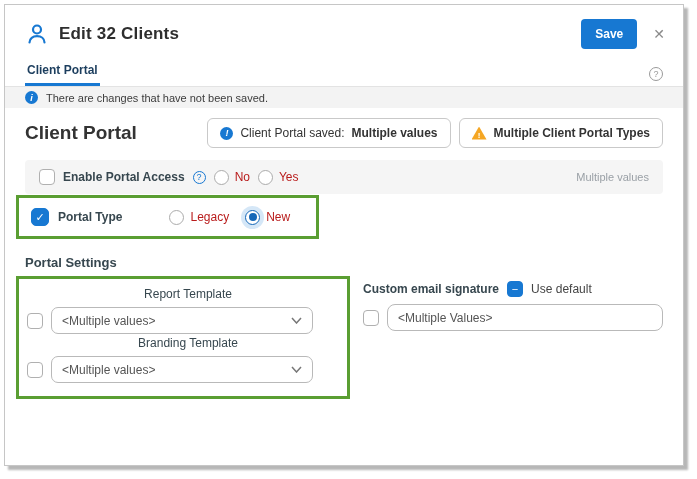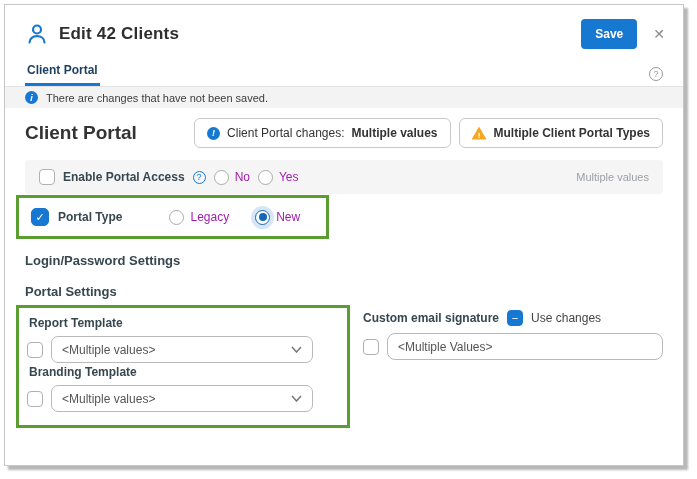--- a/index.html
+++ b/index.html
@@ -58,33 +58,33 @@
   .cb.big { width:18px; height:18px; border-radius:5px; }
   .bold-lab { font-size:12px; font-weight:bold; color:#37474f;text-align:right; }
   .help-blue { width:13px; height:13px; border-radius:50%; border:1px solid #1778d2;
                color:#1778d2; font-size:9px; display:flex; align-items:center;
                justify-content:center; }
   .radio { width:15px; height:15px; border-radius:50%; border:1.5px solid #ababab;
            background:#fff; flex:0 0 auto; }
   .radio.sel { border-color:#1568b8; display:flex; align-items:center; justify-content:center;
                box-shadow:0 0 0 4px rgba(23,120,210,.18); }
   .radio.sel .dot { width:8px; height:8px; border-radius:50%; background:#1568b8; }
-  .ropt { display:flex; align-items:center; gap:6px; font-size:12px; color:#a21caf; }
+  .ropt { display:flex; align-items:center; gap:6px; font-size:12px; color:#b91c1c; }
   .note { margin-left:auto; font-size:11px; color:#9aa0a6; }
 
   
   .hl1 { margin:1px 0 0 -9px; border:3px solid #5a9e32; width:fit-content;
          padding:10px 26px 10px 12px; display:flex; align-items:center; gap:9px; }
-  .hl1 .ropt-grp { display:flex; align-items:center; gap:26px; margin-left:38px; }
+  .hl1 .ropt-grp { display:flex; align-items:center; gap:16px; margin-left:38px; }
   .sect { margin-top:16px; font-size:13px; font-weight:bold; color:#37474f; }
 
   .cols { display:flex; align-items:flex-start; margin-top:6px; }
   .hl2 { margin-left:-9px; border:3px solid #5a9e32; width:340px;
          padding:6px 0 13px 8px; }
-  .flab { font-size:12px; font-weight:bold; color:#37474f; margin:2px 0 6px 2px; }
+  .flab { font-size:12px; font-weight:normal; color:#37474f; margin:2px 0 6px 2px;text-align:center; }
   .frow { display:flex; align-items:center; gap:8px; }
   .select { width:262px; height:27px; border:1px solid #b9b9b9; border-radius:7px;
             background:#fff; display:flex; align-items:center; justify-content:space-between;
             padding:0 10px; font-size:12px; color:#555; cursor:pointer; }
   .chev { width:11px; height:7px; flex:0 0 auto; }
   .txtin { width:276px; height:27px; border:1px solid #b9b9b9; border-radius:8px;
            background:#fff; display:flex; align-items:center; padding:0 10px;
            font-size:12px; color:#555; }
   .rightcol { margin-left:13px; padding-top:5px; }
   .rc-labrow { display:flex; align-items:center; gap:8px; }
@@ -96,21 +96,21 @@
 </head>
 <body>
 
 <div class="dialog">
 
   <div class="hdr">
     <svg class="person-ic" viewBox="0 0 24 24" fill="none" stroke="#1778d2" stroke-width="2.2" stroke-linecap="round">
       <circle cx="12" cy="7.5" r="4"></circle>
       <path d="M4.5 20.5c0-4.2 3.4-6.3 7.5-6.3s7.5 2.1 7.5 6.3"></path>
     </svg>
-    <div class="title">Edit 42 Clients</div>
+    <div class="title">Edit 32 Clients</div>
     <div class="hdr-right">
       <button class="save-btn">Save</button>
       <span class="close-x">✕</span>
     </div>
   </div>
 
   <div class="tabbar">
     <div class="tab">Client Portal</div>
     <div class="help-circ">?</div>
   </div>
@@ -120,21 +120,21 @@
     <span class="banner-txt">There are changes that have not been saved.</span>
   </div>
 
   <div class="content">
 
     <div class="h1row">
       <div class="h1">Client Portal</div>
       <div class="badges">
         <div class="badge">
           <span class="info-dot">!</span>
-          <span>Client Portal changes:</span>
+          <span>Client Portal saved:</span>
           <span class="val">Multiple values</span>
         </div>
         <div class="badge">
           <span class="warn-tri">!</span>
           <span class="val">Multiple Client Portal Types</span>
         </div>
       </div>
     </div>
 
     <div class="grayrow">
@@ -162,21 +162,20 @@
         </span>
         <span class="ropt">
           <span class="radio sel">
               <span class="dot"></span>
             </span>
           <span>New</span>
         </span>
       </span>
     </div>
 
-    <div class="sect" style="margin-top:14px;">Login/Password Settings</div>
     <div class="sect">Portal Settings</div>
 
     <div class="cols">
 
       <div class="hl2">
         <div class="flab">Report Template</div>
         <div class="frow">
           <span class="cb"></span>
           <div class="select">
             <span>&lt;Multiple values&gt;</span>
@@ -194,21 +193,21 @@
                 <polyline points="1,1 5.5,6 10,1"></polyline>
               </svg>
           </div>
         </div>
       </div>
 
       <div class="rightcol">
         <div class="rc-labrow">
           <span class="bold-lab">Custom email signature</span>
           <span class="cb indet">−</span>
-          <span class="use-def">Use changes</span>
+          <span class="use-def">Use default</span>
         </div>
         <div class="frow">
           <span class="cb"></span>
           <div class="txtin">
             <span>&lt;Multiple Values&gt;</span>
           </div>
         </div>
       </div>
     </div>
 

